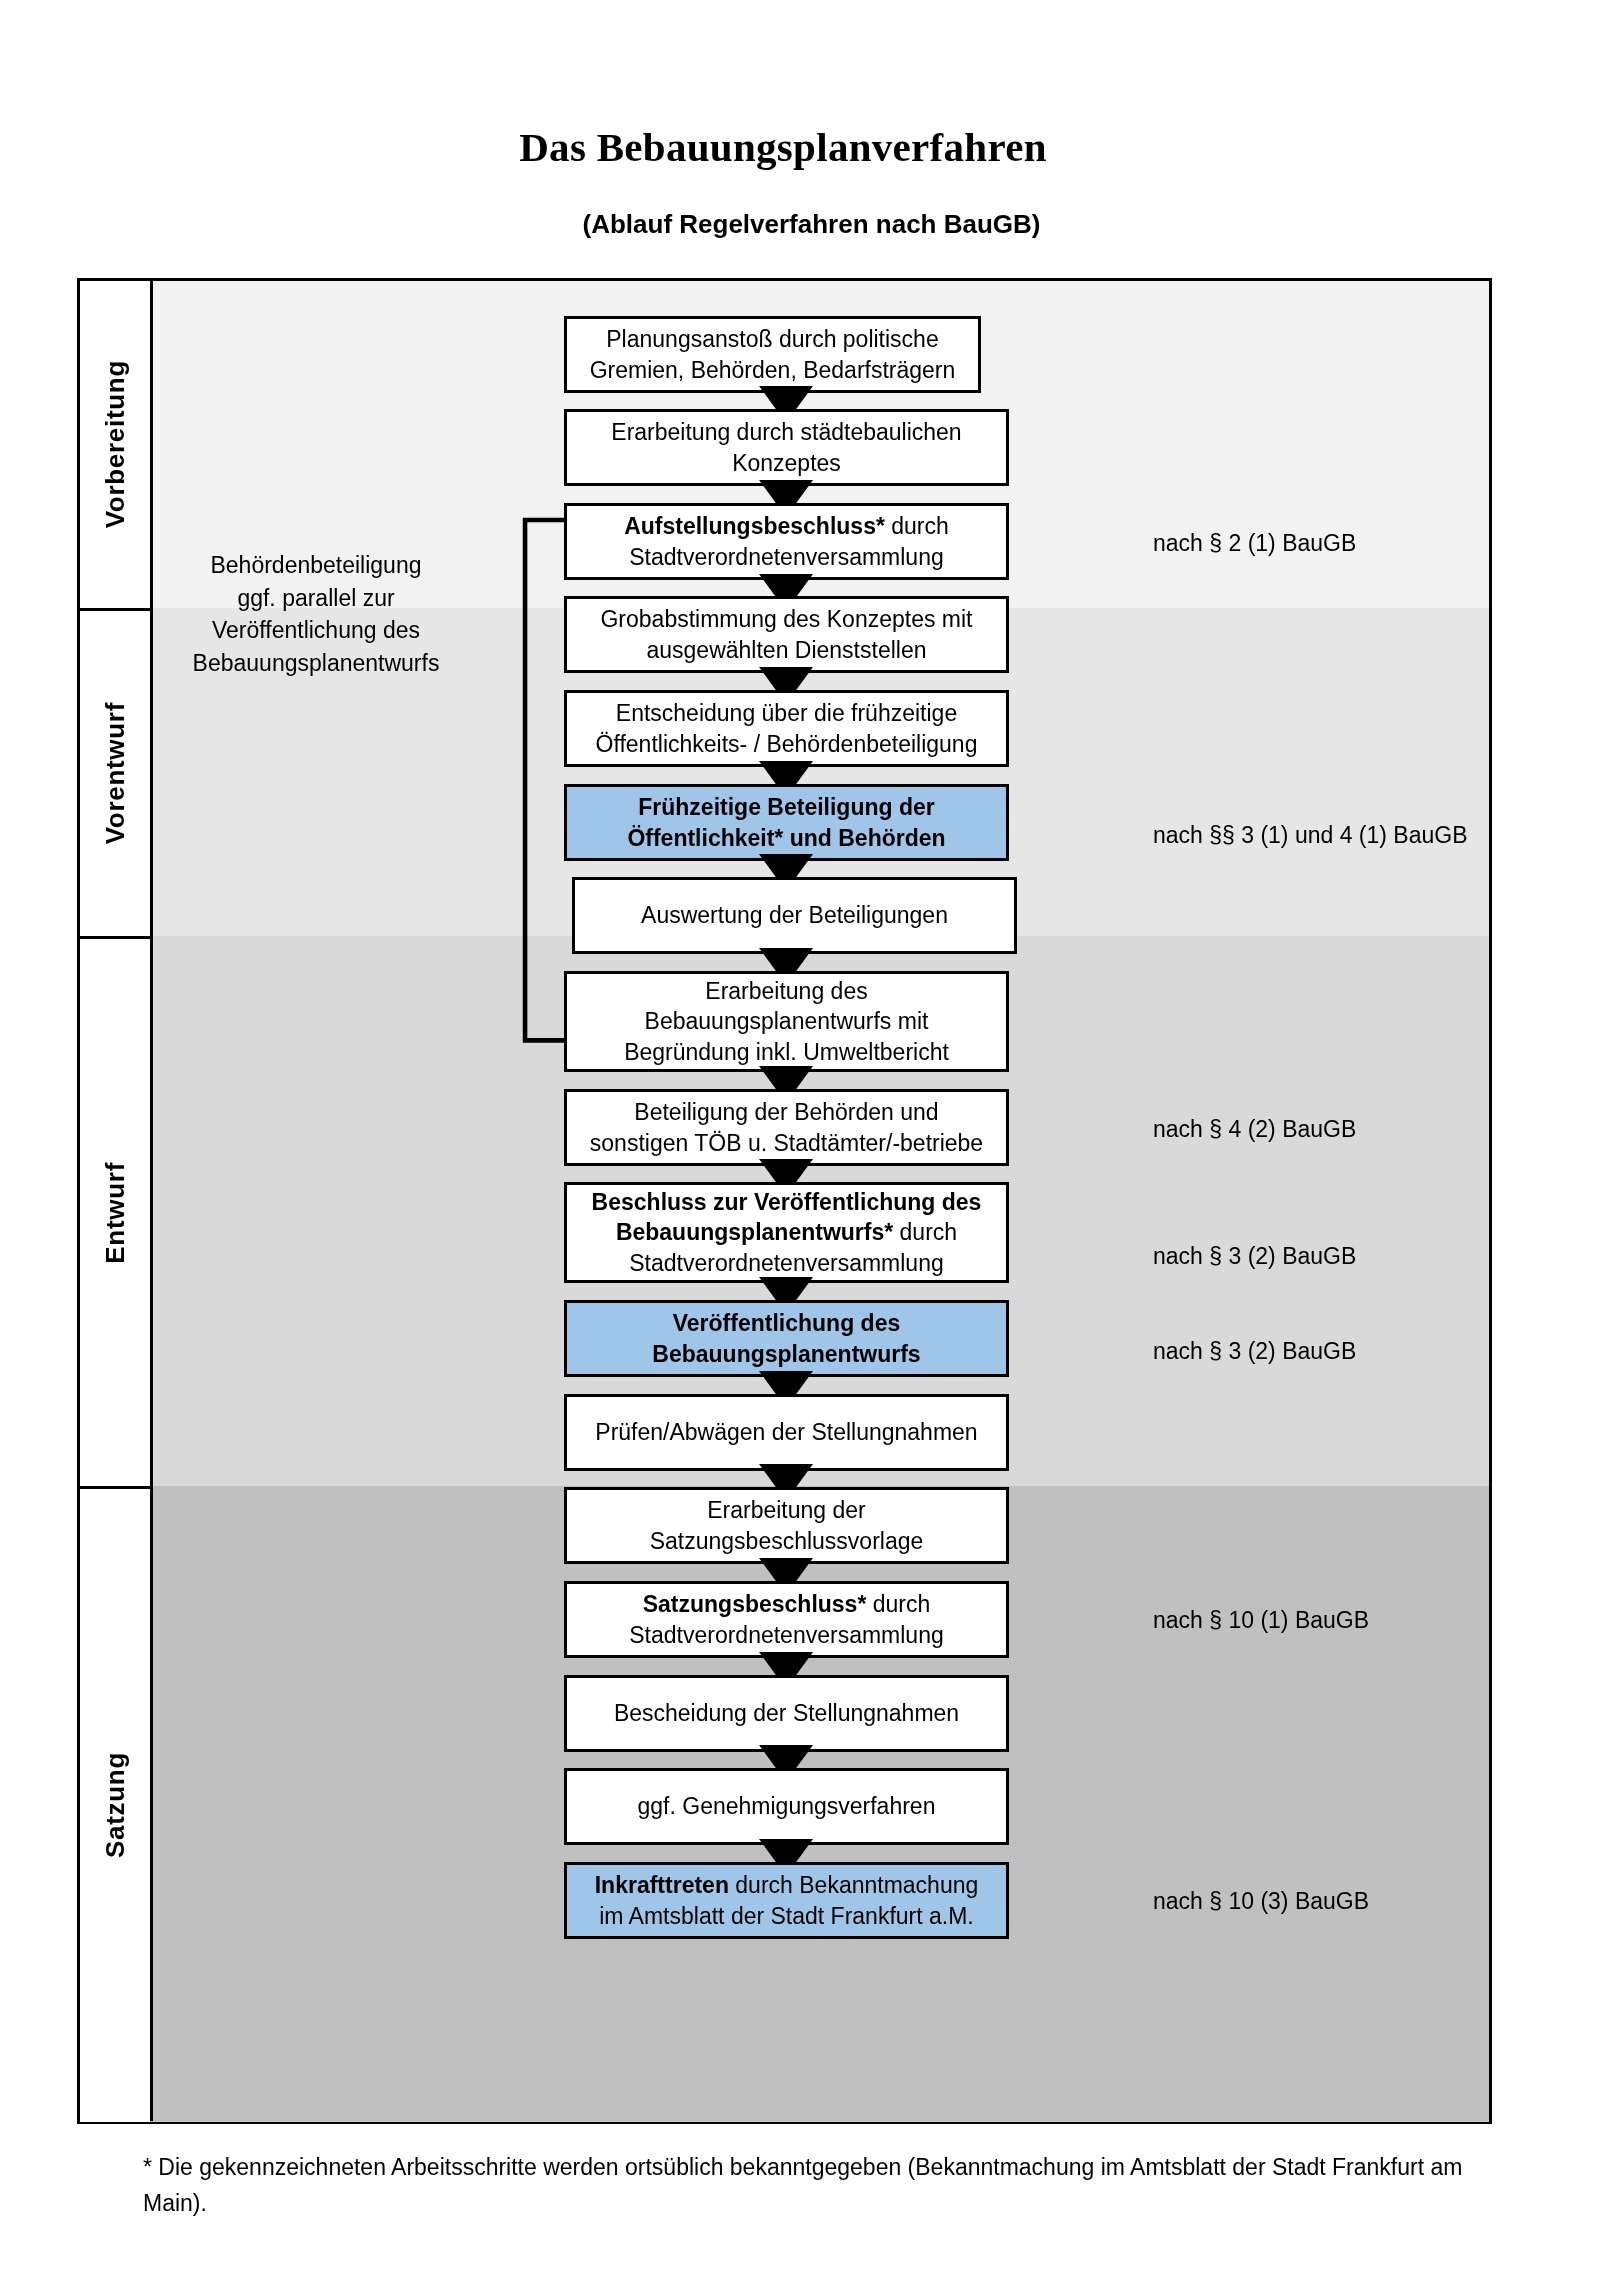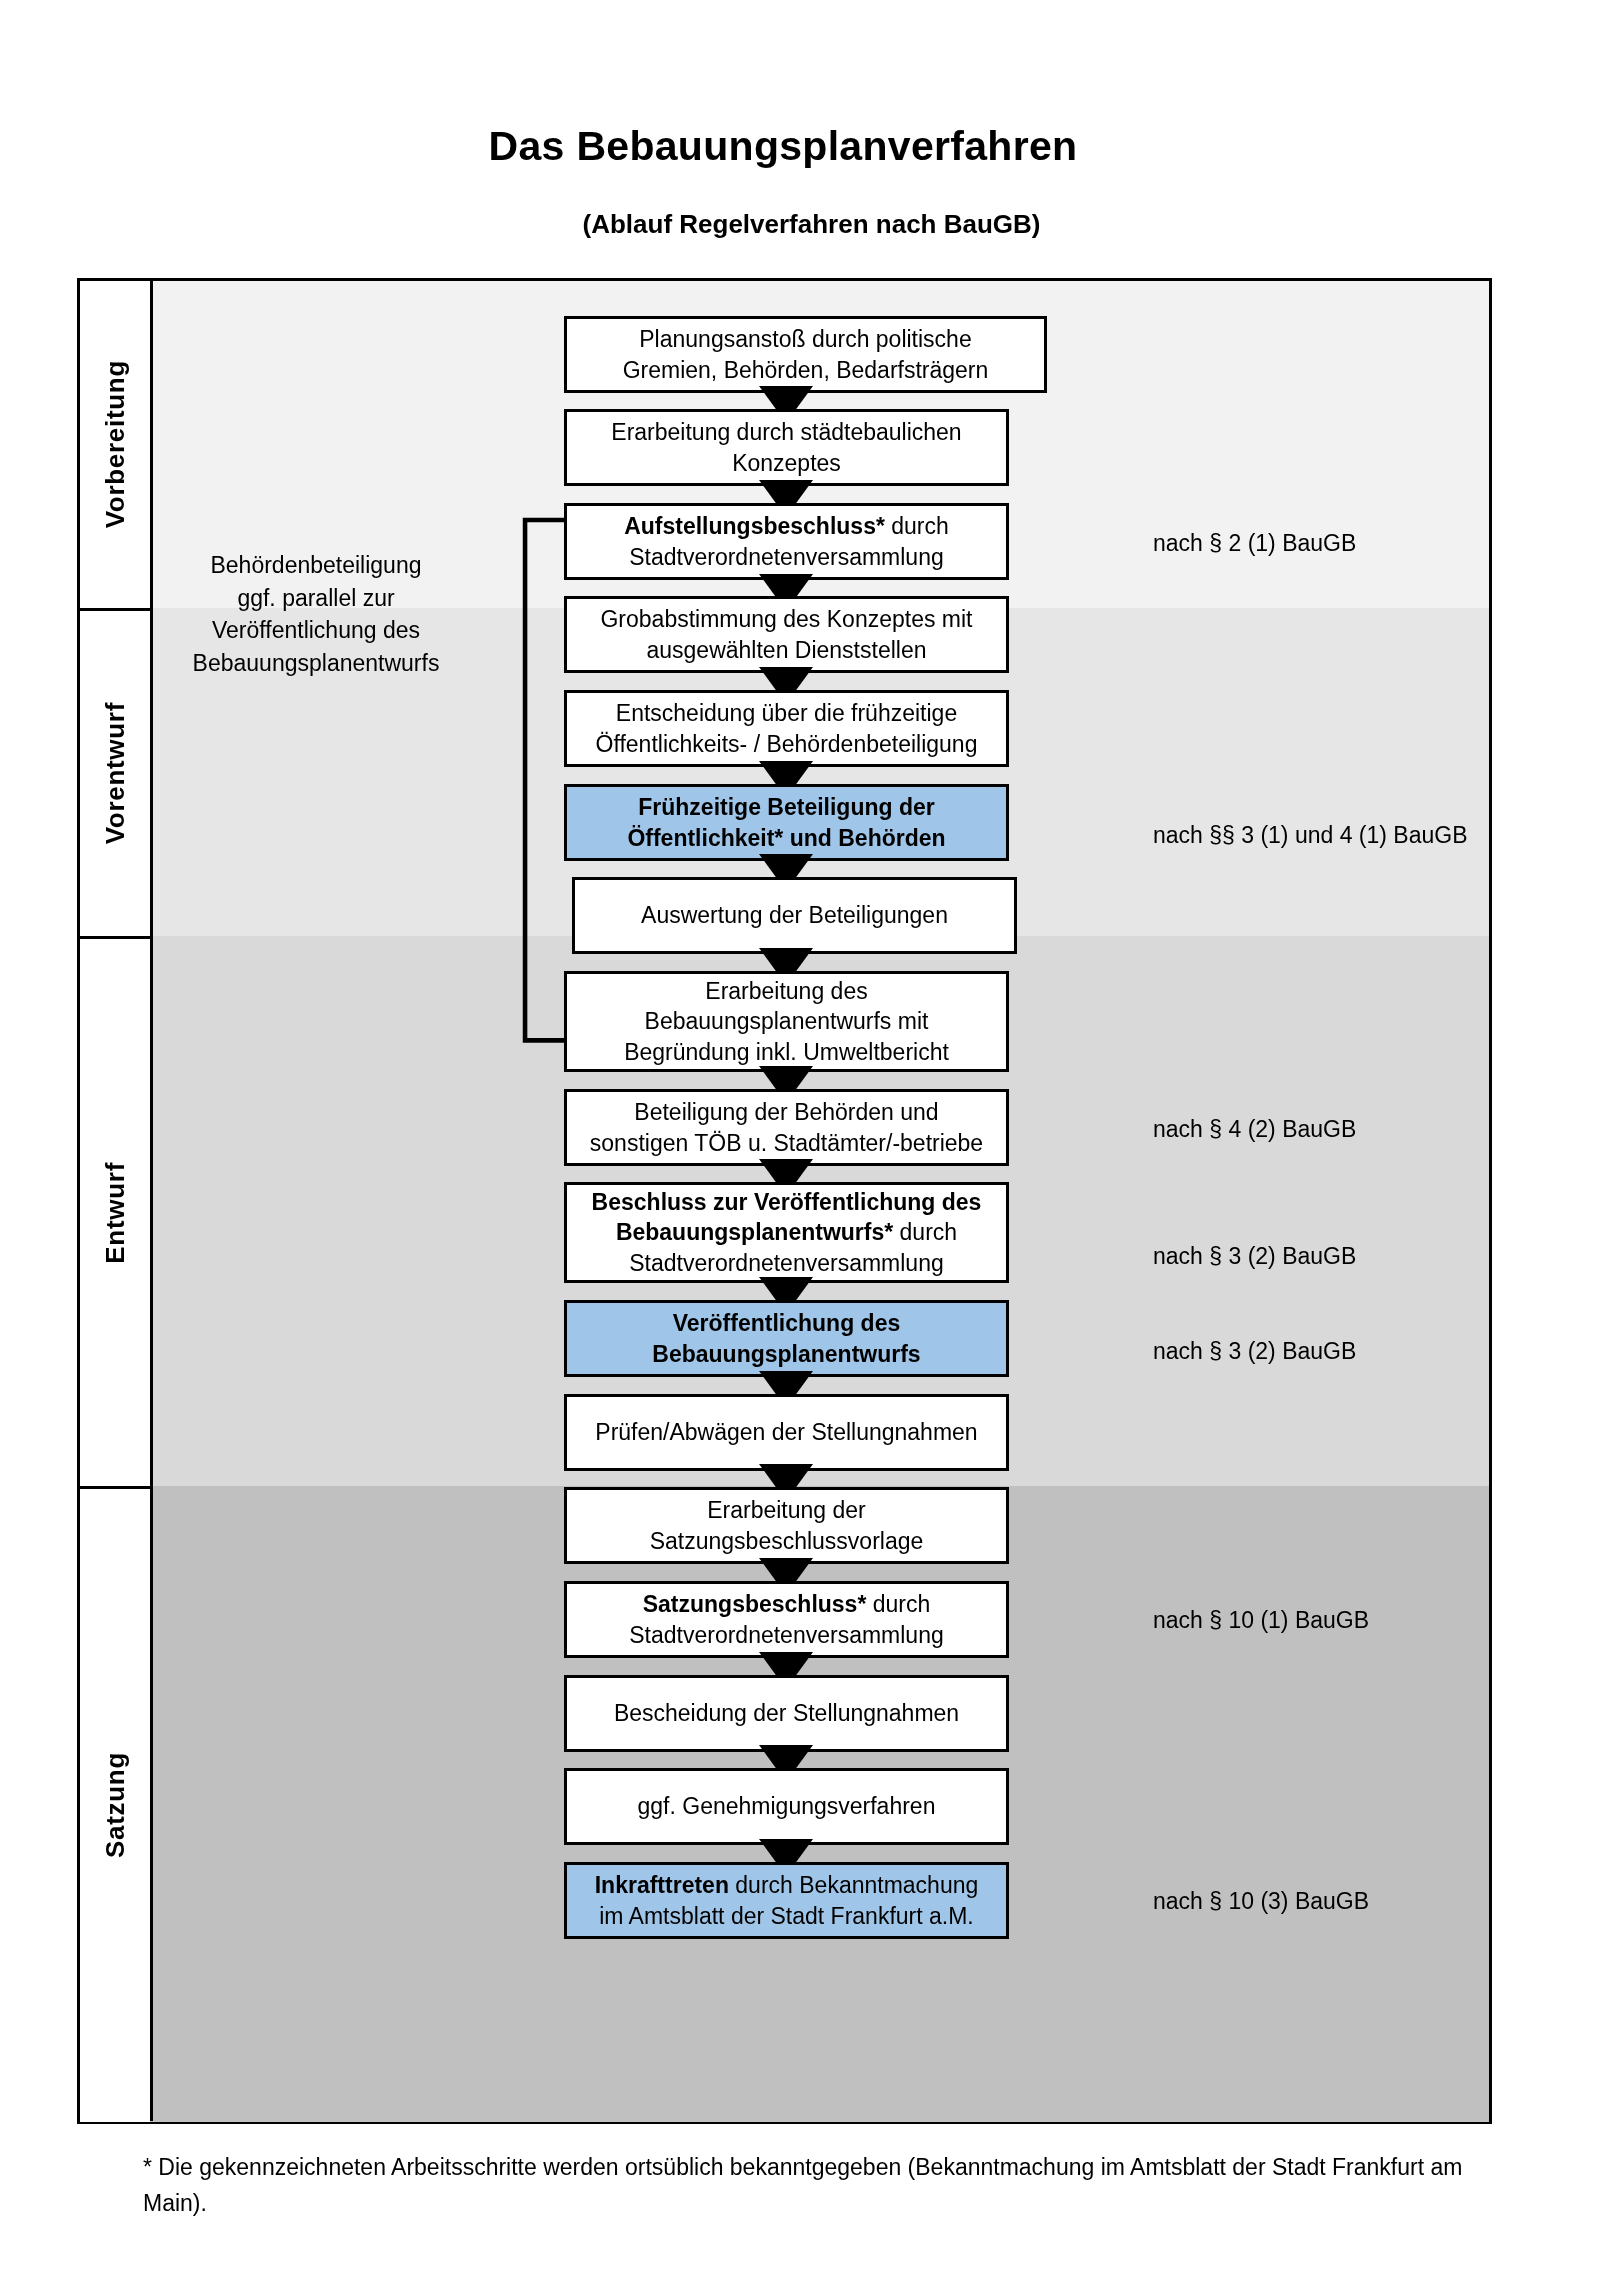--- a/index.html
+++ b/index.html
@@ -8,21 +8,21 @@
     background:#ffffff;
     font-family:"Liberation Sans", sans-serif;
     color:#000;
     position:relative;
     overflow:hidden;
   }
 
   
   #title{
     position:absolute; left:0; top:123px; width:1566px;
-    text-align:center; font-size:41px; font-weight:bold; letter-spacing:0.3px;
+    text-align:center; font-size:41px; font-weight:bold; letter-spacing:0.3px;font-family:Liberation Serif, serif;
   }
   #subtitle{
     position:absolute; left:0; top:209px; width:1623px;
     text-align:center; font-size:26px; font-weight:bold;
   }
 
   
   #frame{
     position:absolute; left:77px; top:278px;
     width:1415px; height:1846px;
@@ -132,21 +132,21 @@
   <svg id="bracket" viewBox="0 0 2162 2820">
     <path d="M 795 365 L 680 365 L 680 1160 L 762 1160" fill="none" stroke="#000" stroke-width="7"></path>
     <polygon points="762,1133 812,1160 762,1187" fill="#000"></polygon>
   </svg>
 
   <div id="sidenote" style="left:92px; top:268px; width:288px;">Behördenbeteiligung
 ggf. parallel zur
 Veröffentlichung des
 Bebauungsplanentwurfs</div>
 
-  <div class="node" style="left:484px; top:35px; width:483px; height:77px;">
+  <div class="node" style="left:484px; top:35px; width:417px; height:77px;">
     <div>
       <span>Planungsanstoß durch politische</span><br>
       <span>Gremien, Behörden, Bedarfsträgern</span>
     </div>
   </div>
   <div class="arrow" style="left:679px; top:105px;"></div>
 
   <div class="node" style="left:484px; top:128px; width:445px; height:77px;">
     <div>
       <span>Erarbeitung durch städtebaulichen</span><br>

